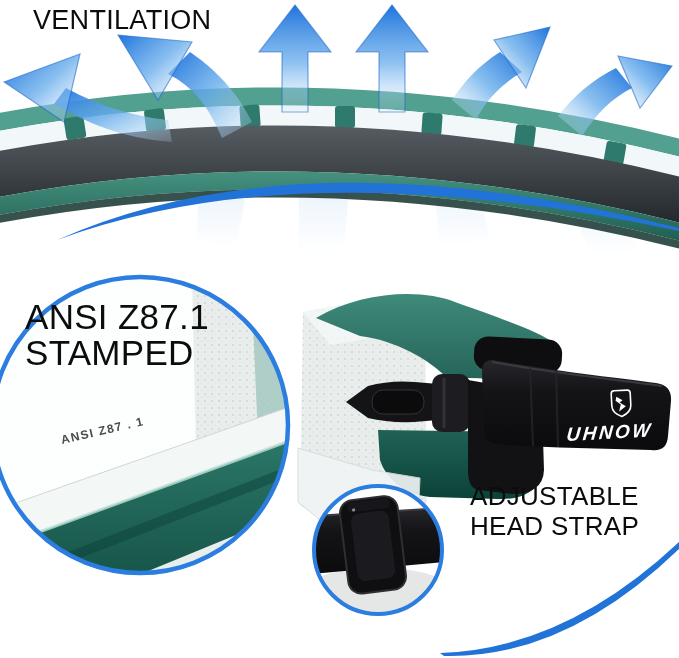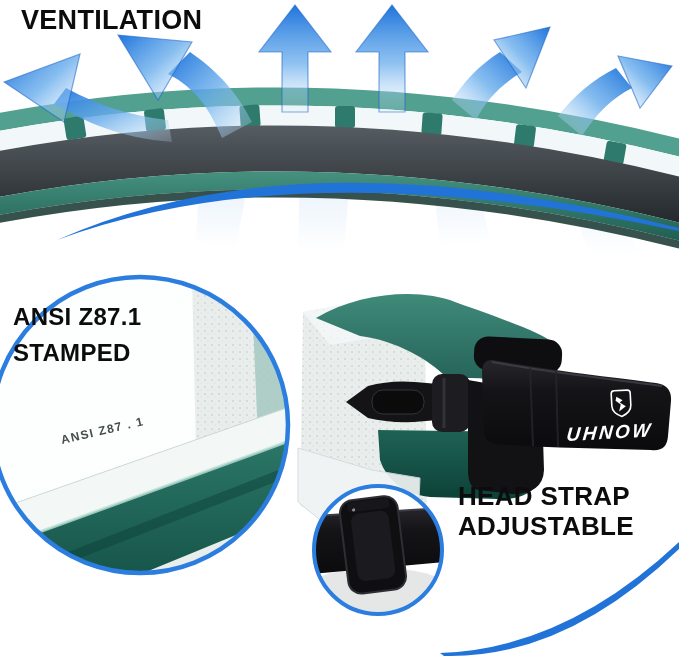--- a/index.html
+++ b/index.html
@@ -5,28 +5,29 @@
   html,body{margin:0;padding:0;background:#fff;}
   #stage{
     position:relative;width:679px;height:658px;overflow:hidden;
     background:var(--background,#fff);
     font-family:"Liberation Sans", sans-serif;
   }
   #stage svg{position:absolute;left:0;top:0;}
   .callout{
     position:absolute;
     color:var(--text-black,#0c0c0c);
-    font-weight:700;
+    font-weight:400;
     letter-spacing:.3px;
     z-index:5;
     white-space:nowrap;
+    margin-left:12px;
   }
   .callout span{display:block;}
   .callout.ventilation{left:21px;top:3px;font-size:27px;line-height:35px;}
-  .callout.ansi{left:13px;top:299px;font-size:24px;line-height:36px;}
+  .callout.ansi{left:13px;top:299px;font-size:35px;line-height:36px;}
   .callout.strap{left:458px;top:481px;font-size:26px;line-height:30px;}
   svg text{font-family:"Liberation Sans", sans-serif;}
   .stamp-text{font-size:12px;font-weight:700;letter-spacing:1.3px;fill:#454d4d;}
   .brand-text{font-size:19px;font-weight:700;font-style:italic;letter-spacing:2.5px;fill:#ffffff;}
 </style>
 </head>
 <body>
 
 <div id="stage">
 
@@ -207,17 +208,17 @@
 </svg>
 
 <div class="callout ventilation">
   <span>VENTILATION</span>
 </div>
 <div class="callout ansi">
   <span>ANSI Z87.1</span>
   <span>STAMPED</span>
 </div>
 <div class="callout strap">
+  <span>ADJUSTABLE</span>
   <span>HEAD STRAP</span>
-  <span>ADJUSTABLE</span>
 </div>
 
 </div>
 
 </body></html>

